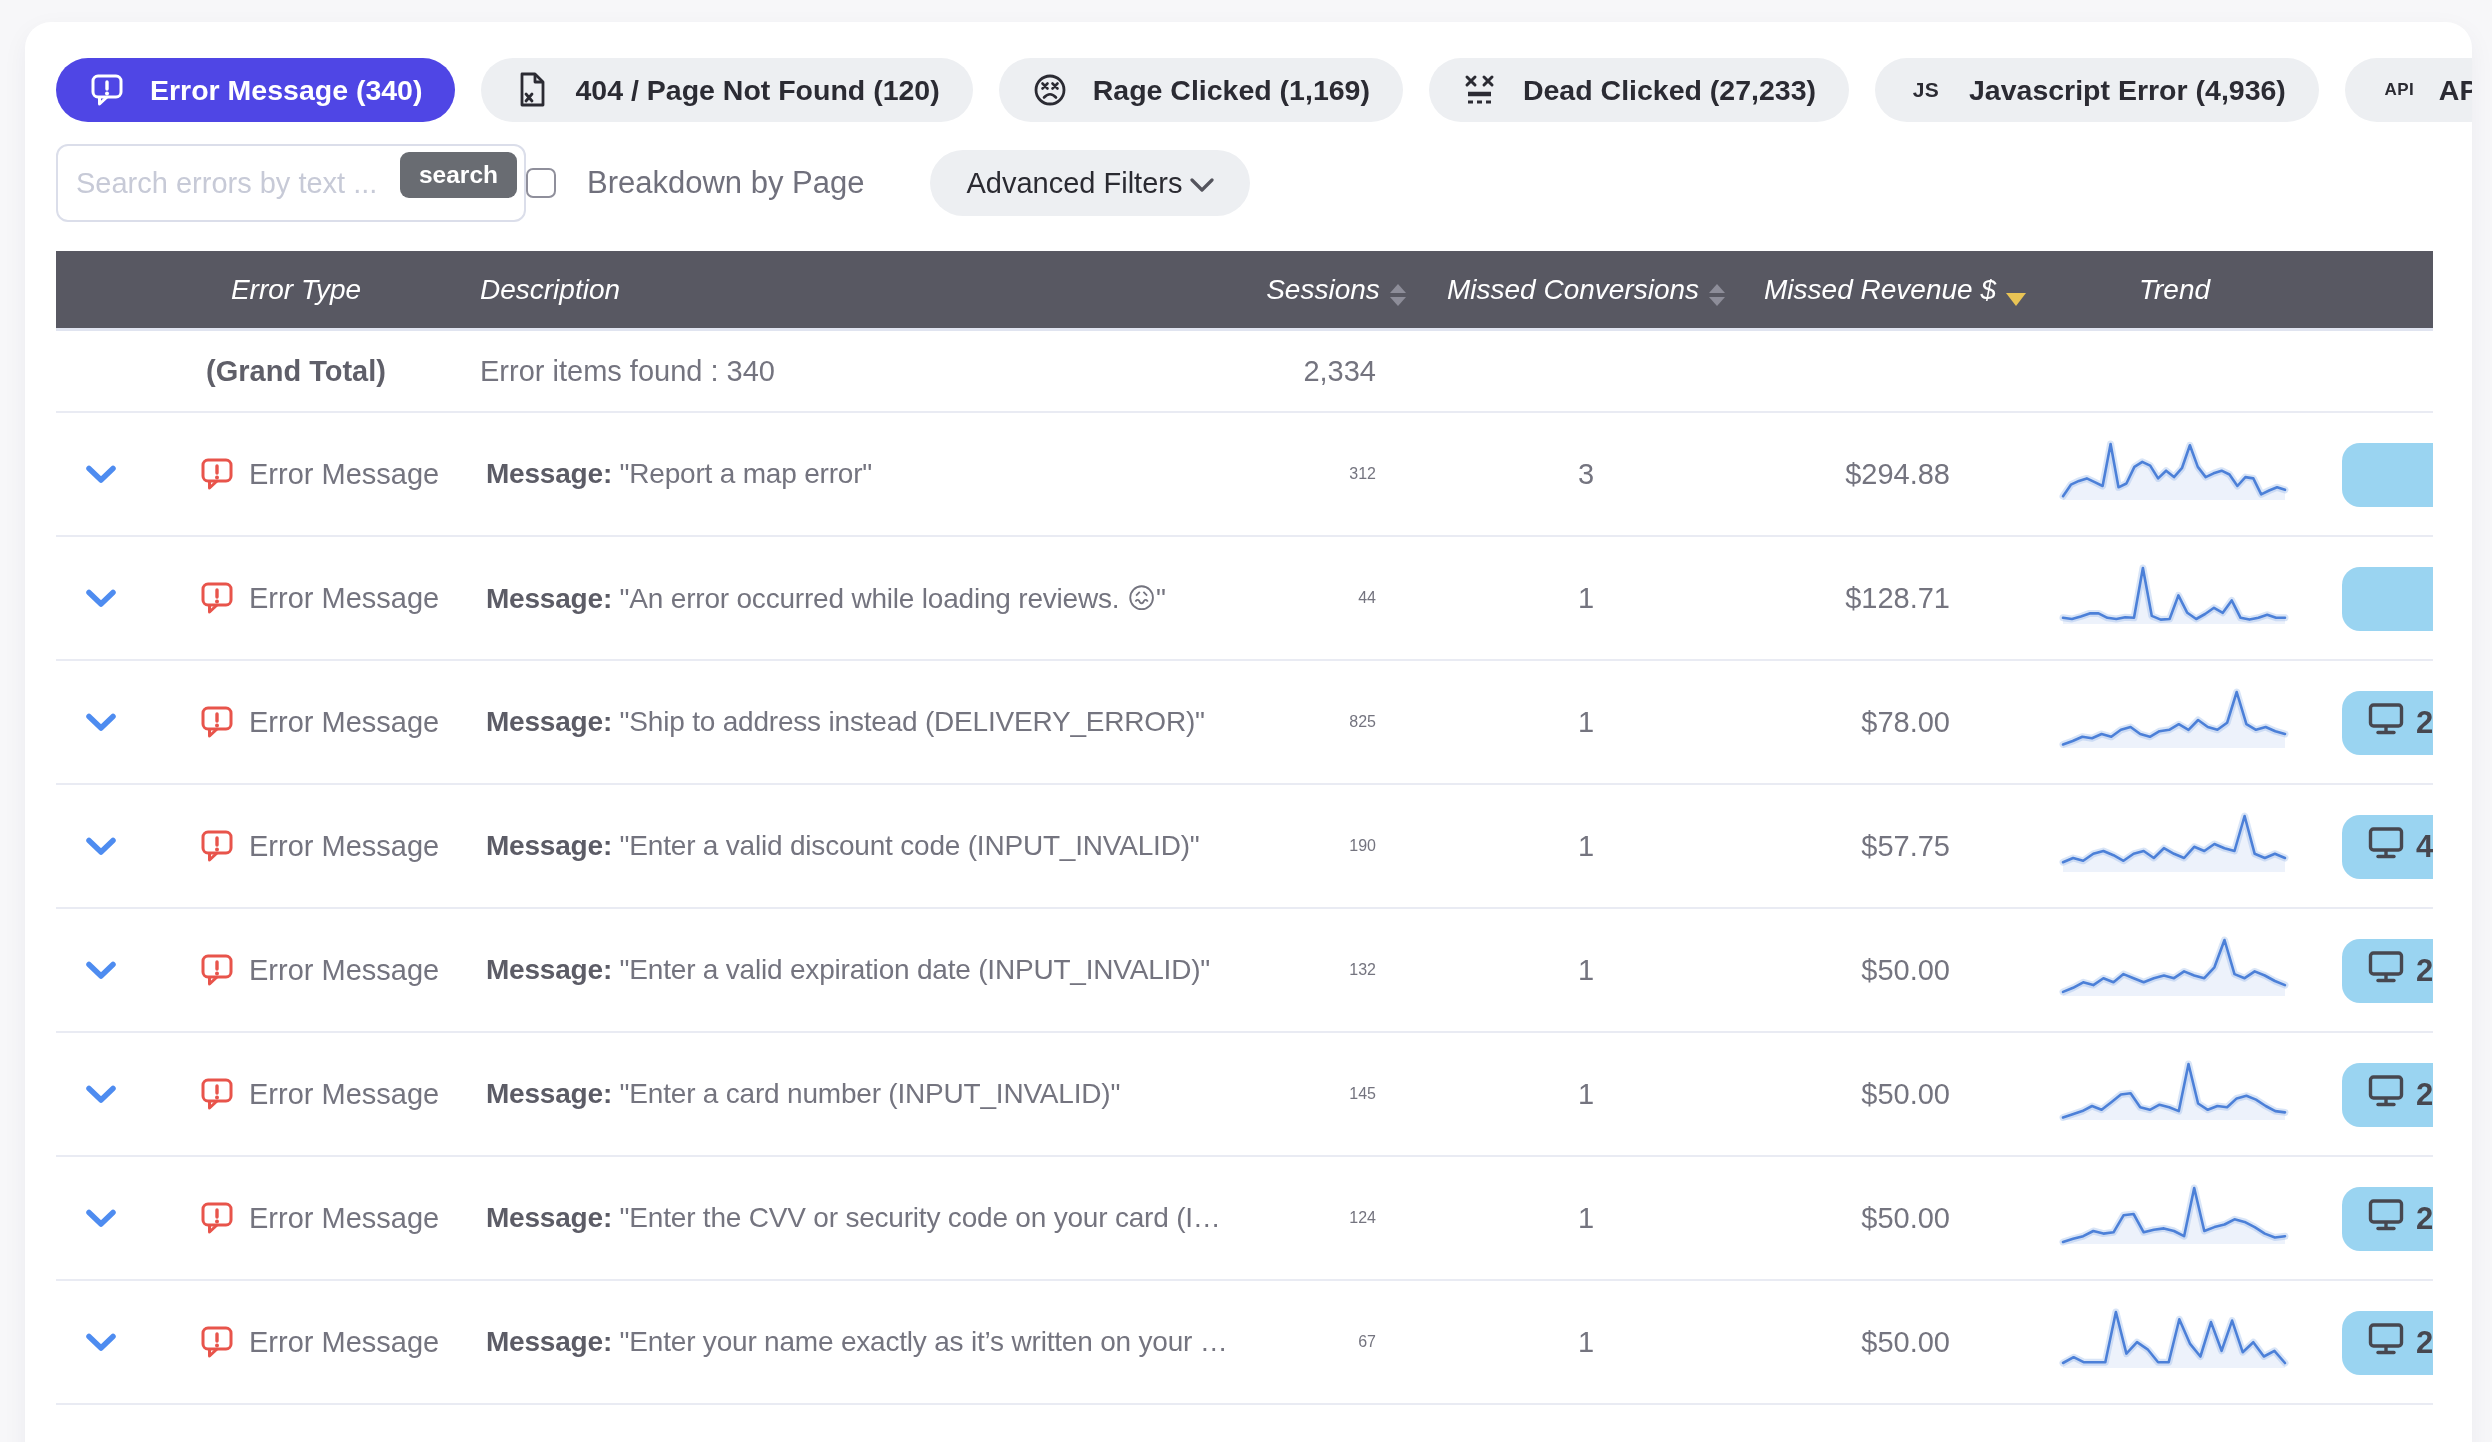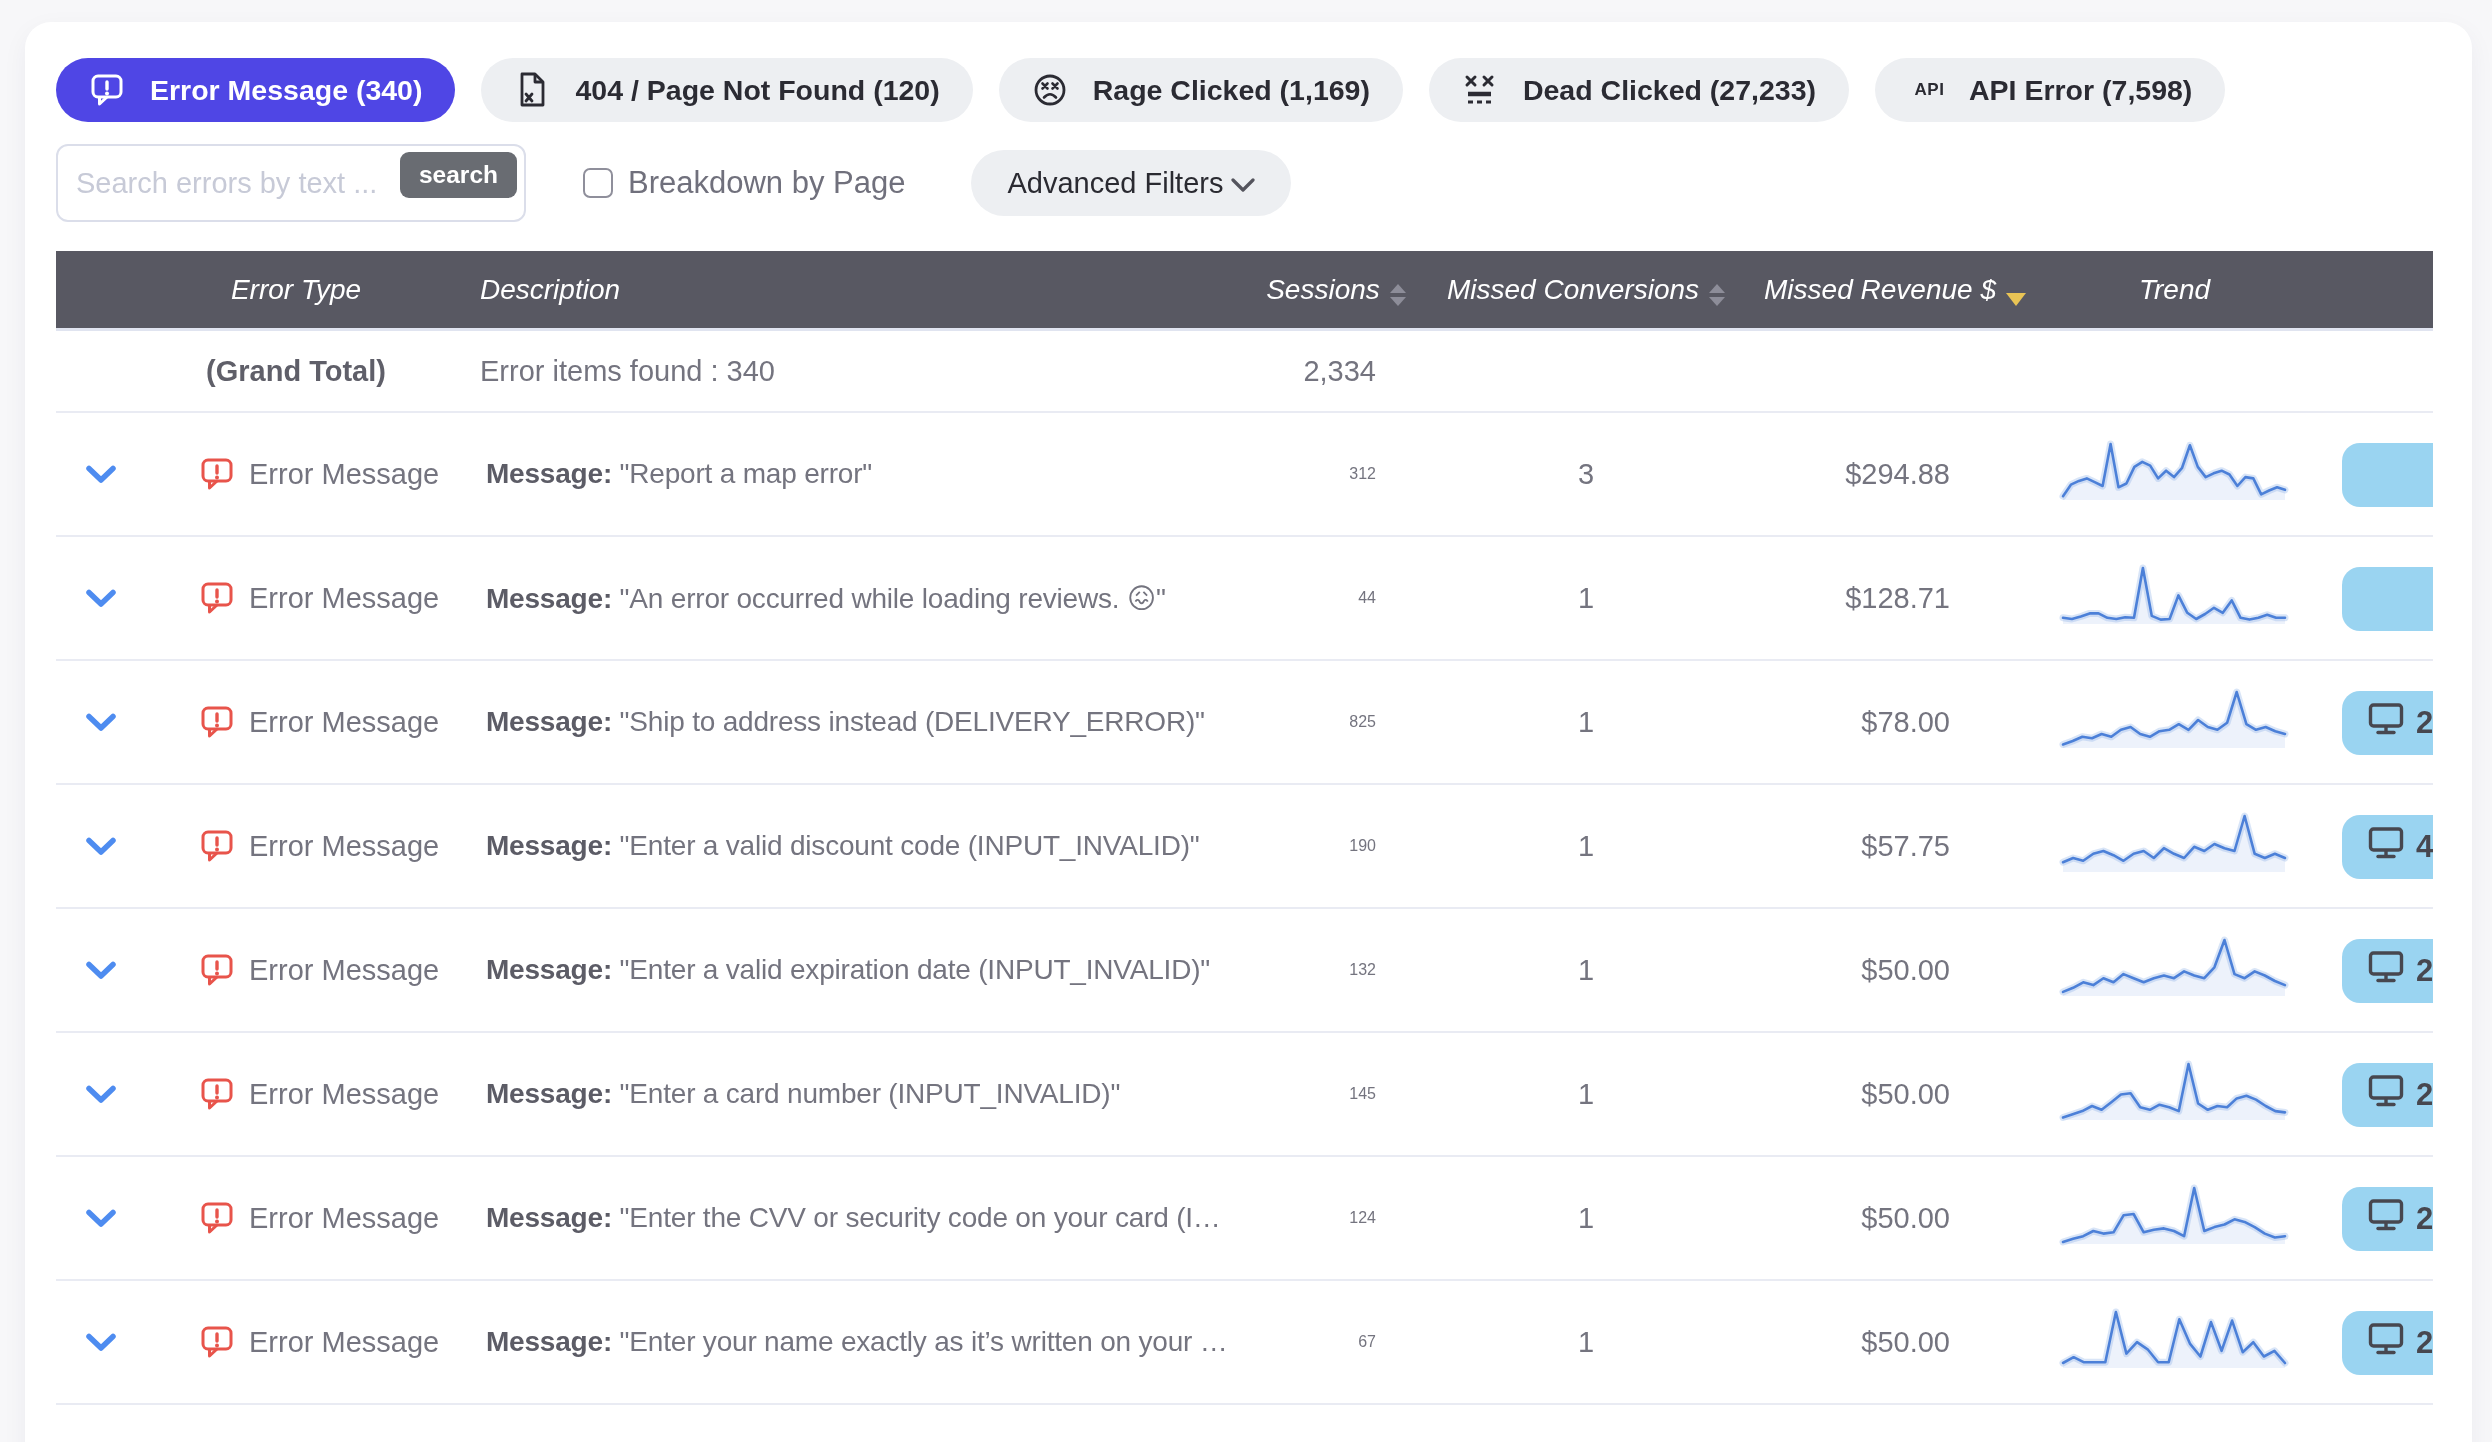--- a/index.html
+++ b/index.html
@@ -37,21 +37,21 @@
   .searchwrap input {
     border:none; outline:none; flex:1; height:100%; padding:0 110px 0 18px;
     font-size:29px; color:#55555f; background:transparent; font-family:inherit;
   }
   .searchwrap input::placeholder { color:#c7cad7; }
   .searchbtn {
     position:absolute; right:7px; top:6px; height:46px; padding:0 19px;
     background:#696c72; color:#fff; border:none; border-radius:9px;
     font-size:24.5px; font-weight:700; font-family:inherit; cursor:pointer;
   }
-  .breakdown { display:flex; align-items:center; gap:15px; margin-left:57px; cursor:pointer; }
+  .breakdown { display:flex; align-items:center; gap:31px; cursor:pointer; }
   .cbox { width:30px; height:30px; border:2.5px solid #8f8f9b; border-radius:7px; background:#fff; }
   .breakdown .lbl { font-size:31px; color:#70707c; }
   .afbtn {
     display:flex; align-items:center; gap:8px; margin-left:66px; height:66px;
     padding:0 36px; background:#edeff2; border-radius:33px; font-size:29px; color:#2a2a31; cursor:pointer;
   }
   
   .table { width:2377px; }
   .grid7 { display:grid; grid-template-columns:90px 300px 790px 200px 300px 290px 407px; align-items:center; }
   .hrow { height:80px; background:#585862; color:#fff; font-size:28px; font-weight:500; border-bottom:3px solid #e0e4f0; }
@@ -133,20 +133,26 @@
             <path d="M4 4 l8 8 M12 4 l-8 8" stroke="currentColor" stroke-width="3" stroke-linecap="round"></path>
             <path d="M21 4 l8 8 M29 4 l-8 8" stroke="currentColor" stroke-width="3" stroke-linecap="round"></path>
             <path d="M5 21 h23" stroke="currentColor" stroke-width="4.6"></path>
             <path d="M5 29 h23" stroke="currentColor" stroke-width="3" stroke-dasharray="5 4"></path>
           </svg>
         </span>
         <span>Dead Clicked (27,233)</span>
       </div>
       <div class="chip">
         <span class="cicon">
+          <span class="txticon">JS</span>
+        </span>
+        <span>Javascript Error (4,936)</span>
+      </div>
+      <div class="chip">
+        <span class="cicon">
           <span class="txticon small">API</span>
         </span>
         <span>API Error (7,598)</span>
       </div>
     </div>
 
   <div class="controls">
     <div class="searchwrap">
       <input type="text" placeholder="Search errors by text ..." style="">
       <button class="searchbtn">search</button>

